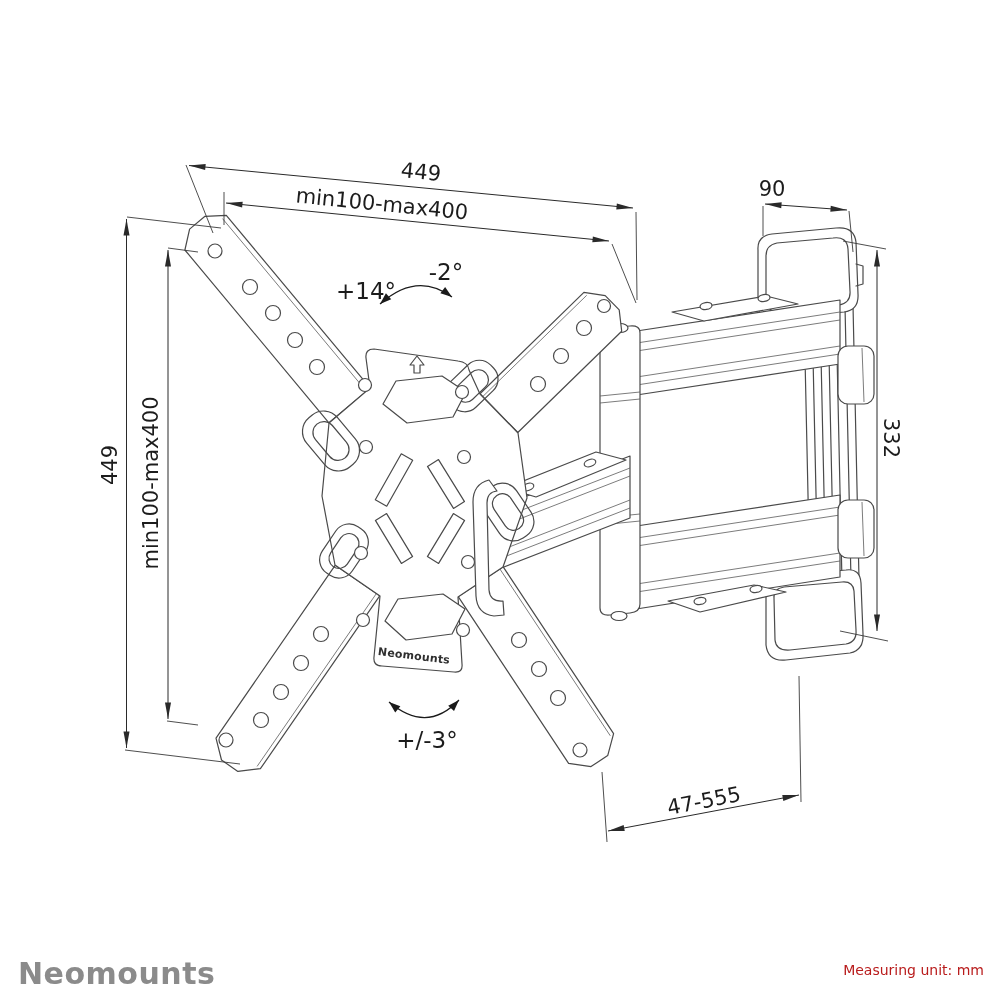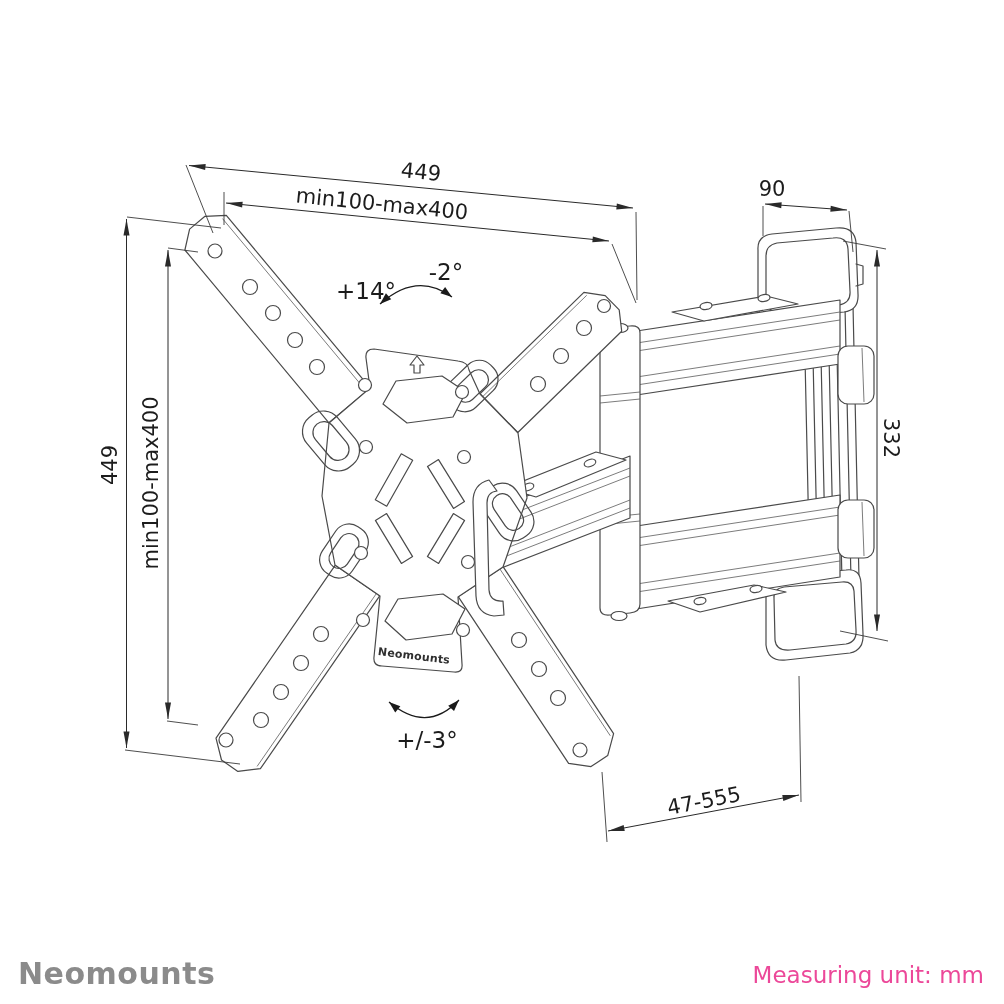--- a/index.html
+++ b/index.html
@@ -16,21 +16,21 @@
        transform:translate(-50%,-50%);}
   .r6{transform:translate(-50%,-50%) rotate(5.7deg);}
   .rm90{transform:translate(-50%,-50%) rotate(-90deg);}
   .rp90{transform:translate(-50%,-50%) rotate(90deg);}
   .rm11{transform:translate(-50%,-50%) rotate(-11deg);}
   .deg{font-size:23px;}
   .plate-logo{font-size:11px;font-weight:700;color:#2f2f2f;letter-spacing:.2px;
        transform:translate(-50%,-50%) rotate(7deg);}
   .brand{position:absolute;left:18px;top:956px;font-size:30px;font-weight:700;
        color:#8b8b8b;letter-spacing:.5px;}
-  .unit{position:absolute;right:20px;top:962px;font-size:23px;color:#ec4899;}
+  .unit{position:absolute;right:20px;top:962px;font-size:14px;color:#b91c1c;}
 </style>
 </head>
 <body>
 
 <div id="stage">
 <svg width="1004" height="1004" viewBox="0 0 1004 1004">
   <defs>
     <marker id="dimArr" markerUnits="userSpaceOnUse" markerWidth="20" markerHeight="10" refX="17.5" refY="4" orient="auto-start-reverse">
       <path d="M17.5,4 L1,1 L1,7 Z" fill="#2a2a2a"></path>
     </marker>

